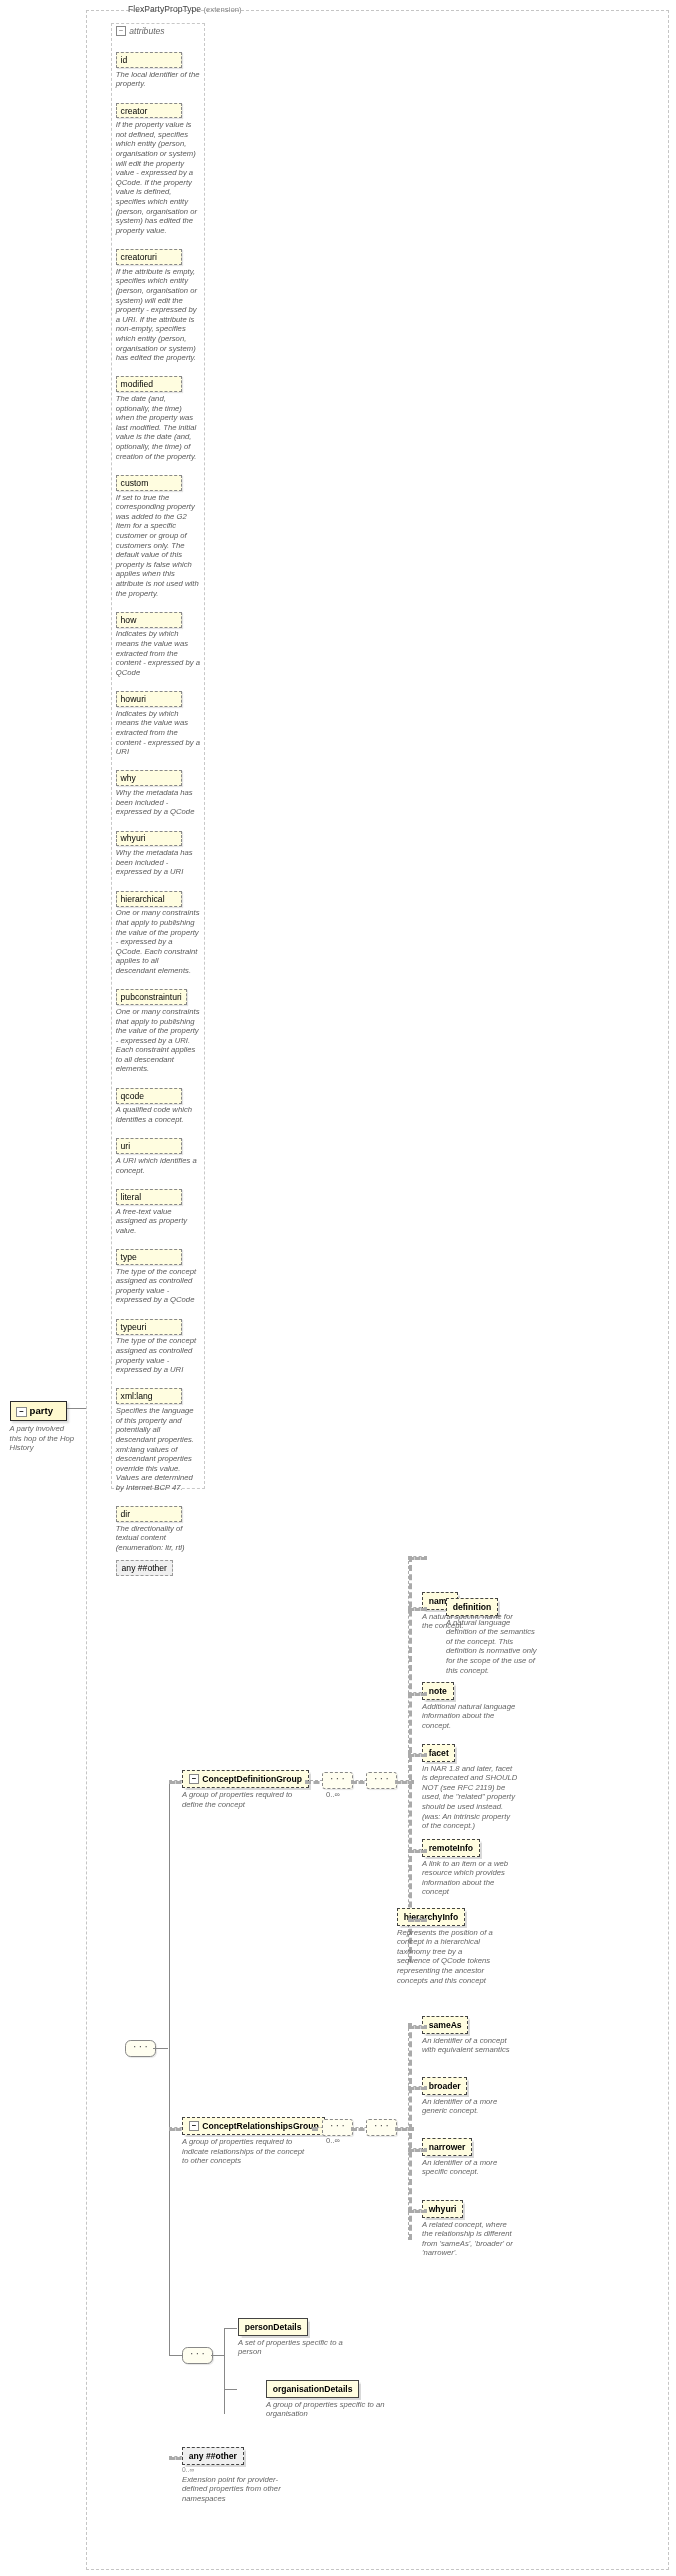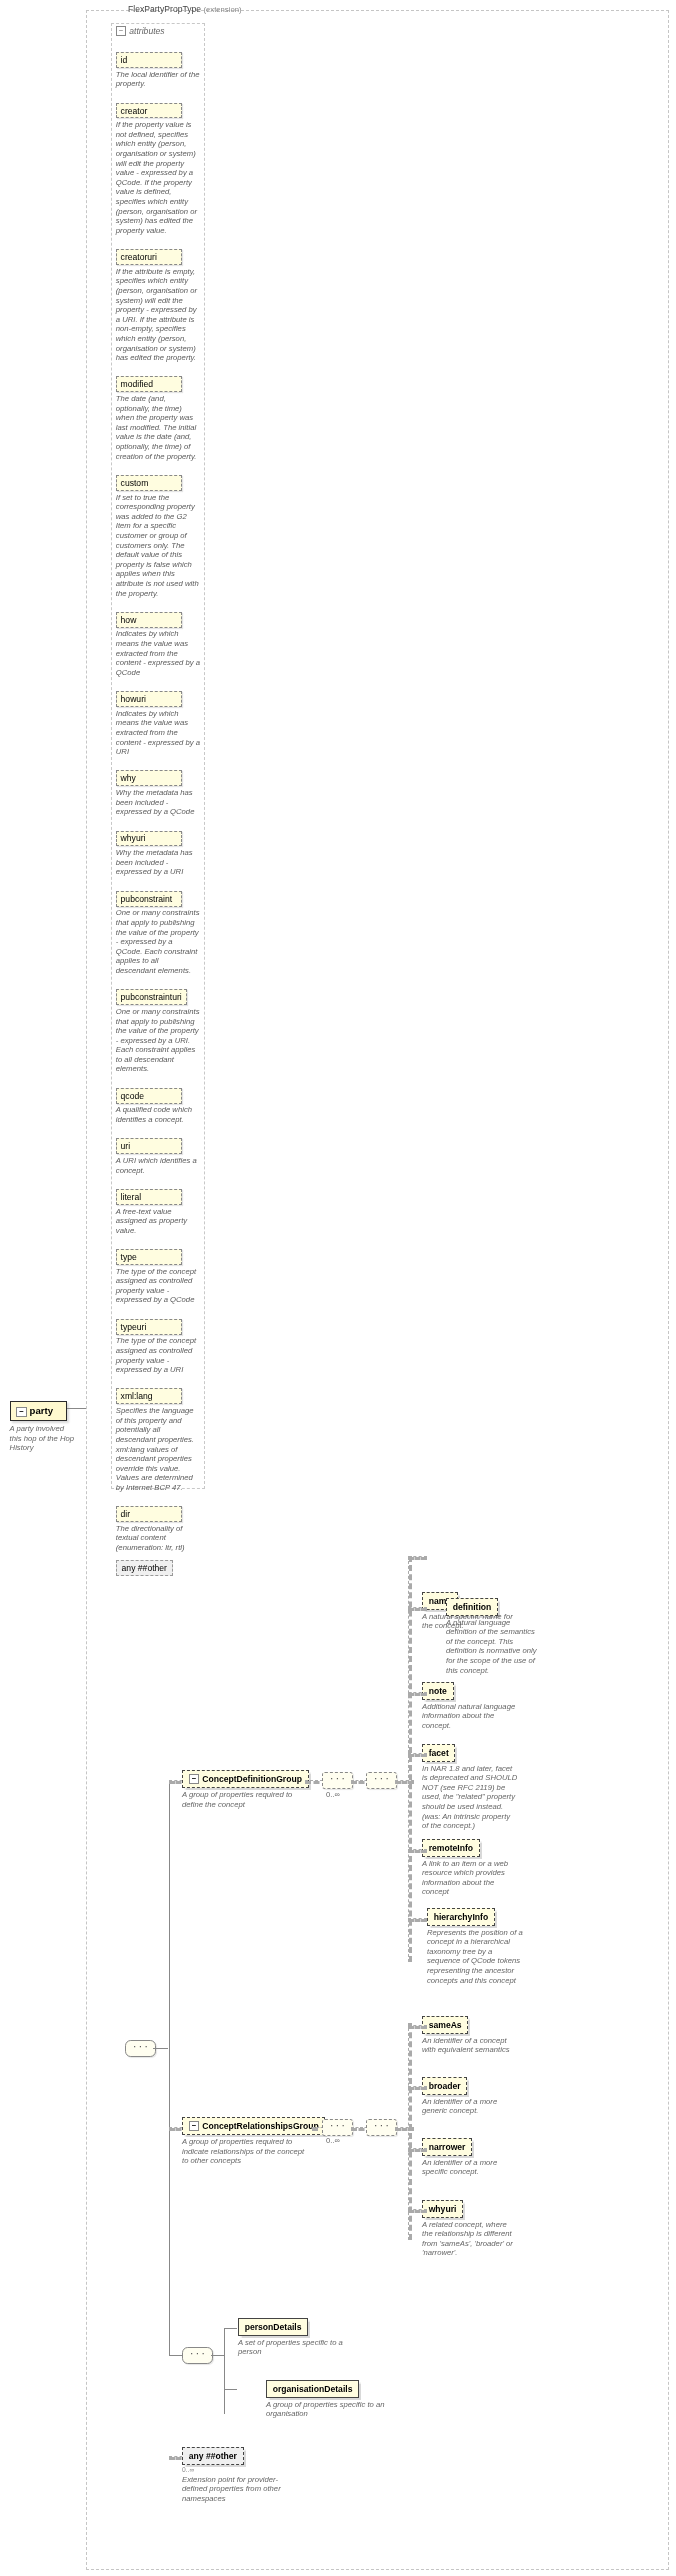--- a/index.html
+++ b/index.html
@@ -205,21 +205,21 @@
   <div id="attrs-container">
         <div class="attr-row"><div class="attr-label">id</div><div class="attr-desc">The local identifier of the property.</div></div>
         <div class="attr-row"><div class="attr-label">creator</div><div class="attr-desc">If the property value is not defined, specifies which entity (person, organisation or system) will edit the property value - expressed by a QCode. If the property value is defined, specifies which entity (person, organisation or system) has edited the property value.</div></div>
         <div class="attr-row"><div class="attr-label">creatoruri</div><div class="attr-desc">If the attribute is empty, specifies which entity (person, organisation or system) will edit the property - expressed by a URI. If the attribute is non-empty, specifies which entity (person, organisation or system) has edited the property.</div></div>
         <div class="attr-row"><div class="attr-label">modified</div><div class="attr-desc">The date (and, optionally, the time) when the property was last modified. The initial value is the date (and, optionally, the time) of creation of the property.</div></div>
         <div class="attr-row"><div class="attr-label">custom</div><div class="attr-desc">If set to true the corresponding property was added to the G2 Item for a specific customer or group of customers only. The default value of this property is false which applies when this attribute is not used with the property.</div></div>
         <div class="attr-row"><div class="attr-label">how</div><div class="attr-desc">Indicates by which means the value was extracted from the content - expressed by a QCode</div></div>
         <div class="attr-row"><div class="attr-label">howuri</div><div class="attr-desc">Indicates by which means the value was extracted from the content - expressed by a URI</div></div>
         <div class="attr-row"><div class="attr-label">why</div><div class="attr-desc">Why the metadata has been included - expressed by a QCode</div></div>
         <div class="attr-row"><div class="attr-label">whyuri</div><div class="attr-desc">Why the metadata has been included - expressed by a URI</div></div>
-        <div class="attr-row"><div class="attr-label">pubconstraint</div><div class="attr-desc">One or many constraints that apply to publishing the value of the property - expressed by a QCode. Each constraint applies to all descendant elements.</div></div>
+        <div class="attr-row"><div class="attr-label">hierarchical</div><div class="attr-desc">One or many constraints that apply to publishing the value of the property - expressed by a QCode. Each constraint applies to all descendant elements.</div></div>
         <div class="attr-row"><div class="attr-label">pubconstrainturi</div><div class="attr-desc">One or many constraints that apply to publishing the value of the property - expressed by a URI. Each constraint applies to all descendant elements.</div></div>
         <div class="attr-row"><div class="attr-label">qcode</div><div class="attr-desc">A qualified code which identifies a concept.</div></div>
         <div class="attr-row"><div class="attr-label">uri</div><div class="attr-desc">A URI which identifies a concept.</div></div>
         <div class="attr-row"><div class="attr-label">literal</div><div class="attr-desc">A free-text value assigned as property value.</div></div>
         <div class="attr-row"><div class="attr-label">type</div><div class="attr-desc">The type of the concept assigned as controlled property value - expressed by a QCode</div></div>
         <div class="attr-row"><div class="attr-label">typeuri</div><div class="attr-desc">The type of the concept assigned as controlled property value - expressed by a URI</div></div>
         <div class="attr-row"><div class="attr-label">xml:lang</div><div class="attr-desc">Specifies the language of this property and potentially all descendant properties. xml:lang values of descendant properties override this value. Values are determined by Internet BCP 47.</div></div>
         <div class="attr-row"><div class="attr-label">dir</div><div class="attr-desc">The directionality of textual content (enumeration: ltr, rtl)</div></div>
       </div>
   <div class="any-attr">
@@ -251,21 +251,21 @@
       <div class="childgrp" style="left: 422px; top: 1546px; width: 96px; margin-top: 46px;"><div class="child-box dashed">name</div><div class="child-desc">A natural specific name for the concept.</div></div>
       <div class="hline dline" style="left: 408px; top: 1556px; width: 13.4px;"></div>
       <div class="childgrp" style="left: 446px; top: 1598px; width: 96px;"><div class="child-box dashed">definition</div><div class="child-desc">A natural language definition of the semantics of the concept. This definition is normative only for the scope of the use of this concept.</div></div>
       <div class="hline dline" style="left: 408px; top: 1607px; width: 13.4px;"></div>
       <div class="childgrp" style="left: 422px; top: 1682px; width: 96px;"><div class="child-box dashed">note</div><div class="child-desc">Additional natural language information about the concept.</div></div>
       <div class="hline dline" style="left: 408px; top: 1692px; width: 13.4px;"></div>
       <div class="childgrp" style="left: 422px; top: 1744px; width: 96px;"><div class="child-box dashed">facet</div><div class="child-desc">In NAR 1.8 and later, facet is deprecated and SHOULD NOT (see RFC 2119) be used, the "related" property should be used instead.(was: An intrinsic property of the concept.)</div></div>
       <div class="hline dline" style="left: 408px; top: 1753px; width: 13.4px;"></div>
       <div class="childgrp" style="left: 422px; top: 1839px; width: 96px;"><div class="child-box dashed">remoteInfo</div><div class="child-desc">A link to an item or a web resource which provides information about the concept</div></div>
       <div class="hline dline" style="left: 408px; top: 1849px; width: 13.4px;"></div>
-      <div class="childgrp" style="left: 427px; top: 1908px; width: 96px;"><div class="child-box dashed">hierarchyInfo</div><div class="child-desc">Represents the position of a concept in a hierarchical taxonomy tree by a sequence of QCode tokens representing the ancestor concepts and this concept</div></div>
+      <div class="childgrp" style="left: 397px; top: 1908px; width: 96px;"><div class="child-box dashed">hierarchyInfo</div><div class="child-desc">Represents the position of a concept in a hierarchical taxonomy tree by a sequence of QCode tokens representing the ancestor concepts and this concept</div></div>
       <div class="hline dline" style="left: 408px; top: 1918px; width: 13.4px;"></div>
     </div>
 
 <div class="hline dline" style="left:169px; top:2127px; width:13.4px;"></div>
 <div class="childgrp" style="left:182px; top:2117px; width:130px;">
   <div class="child-box dashed">
     <span class="minus">−</span>
     <span>ConceptRelationshipsGroup</span>
   </div>
   <div class="child-desc">A group of properties required to indicate relationships of the concept to other concepts</div>

